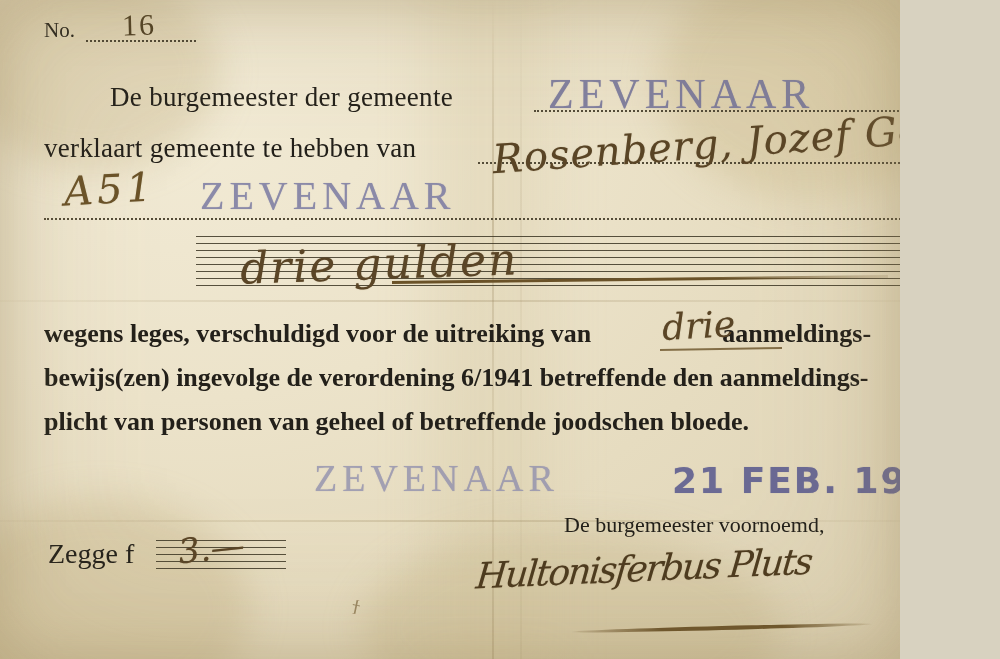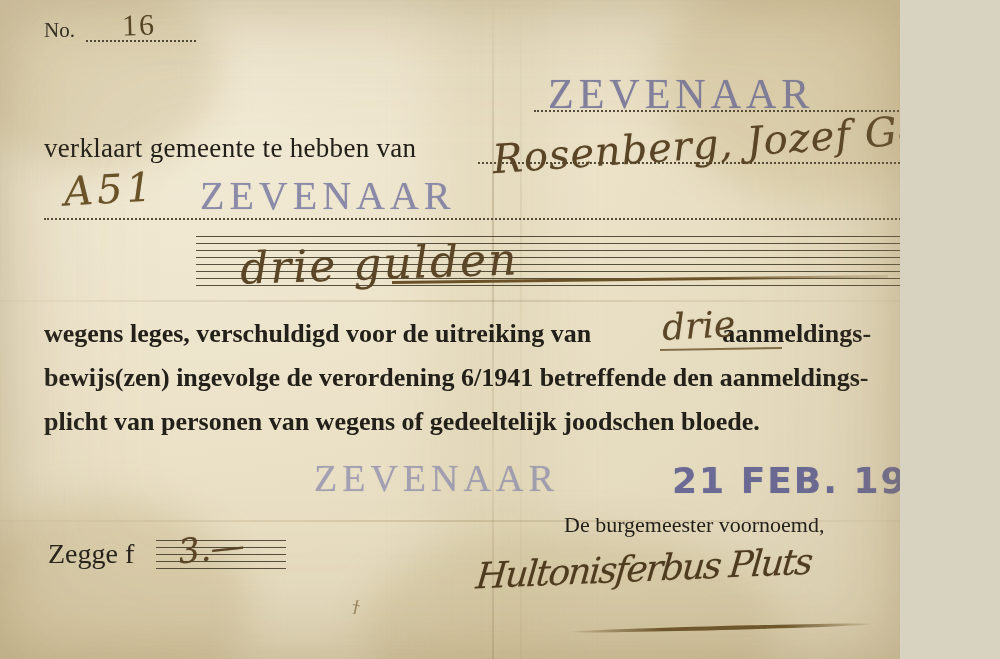--- a/index.html
+++ b/index.html
@@ -221,40 +221,41 @@
   <div class="fold fold-a"></div>
   <div class="fold fold-b"></div>
   <div class="crease" style="top:300px"></div>
   <div class="crease" style="top:520px"></div>
 
   <div class="pr no-label">No.</div>
   <div class="no-dots"></div>
   <div class="no-value">16</div>
 
   <div class="dotline dl1"></div>
+  <div class="pr line1">De burgemeester der gemeente</div>
   <div class="stamp stamp-zev1">ZEVENAAR</div>
 
   <div class="dotline dl2"></div>
   <div class="pr line2">verklaart gemeente te hebben van</div>
   <div class="hw hw-name">Rosenberg, Jozef Gerson</div>
 
   <div class="dotline dl3"></div>
   <div class="hw hw-a51">A51</div>
   <div class="stamp stamp-zev2">ZEVENAAR</div>
 
   <div class="ruled-band"></div>
   <div class="hw hw-sum">drie gulden</div>
   <div class="hw-sum-dash"></div>
 
   <div class="body-p">
     <span>wegens leges, verschuldigd voor de uitreiking van</span>
     <span class="gapword"></span>
     <span>aanmeldings-</span><br>
     <span>bewijs(zen) ingevolge de verordening 6/1941 betreffende den aanmeldings-</span><br>
-    <span>plicht van personen van wegens of gedeeltelijk joodschen bloede.</span>
+    <span>plicht van personen van geheel of betreffende joodschen bloede.</span>
   </div>
   <div class="hw hw-drie-inline">drie</div>
   <div class="hw-drie-underline"></div>
 
   <div class="stamp stamp-zev3">ZEVENAAR</div>
   <div class="stamp stamp-date">21 FEB. 1941</div>
   <div class="pr year-print">1941</div>
 
   <div class="pr voornoemd">De burgemeester voornoemd,</div>
   <div class="hw hw-signature">Hultonisferbus Pluts</div>

